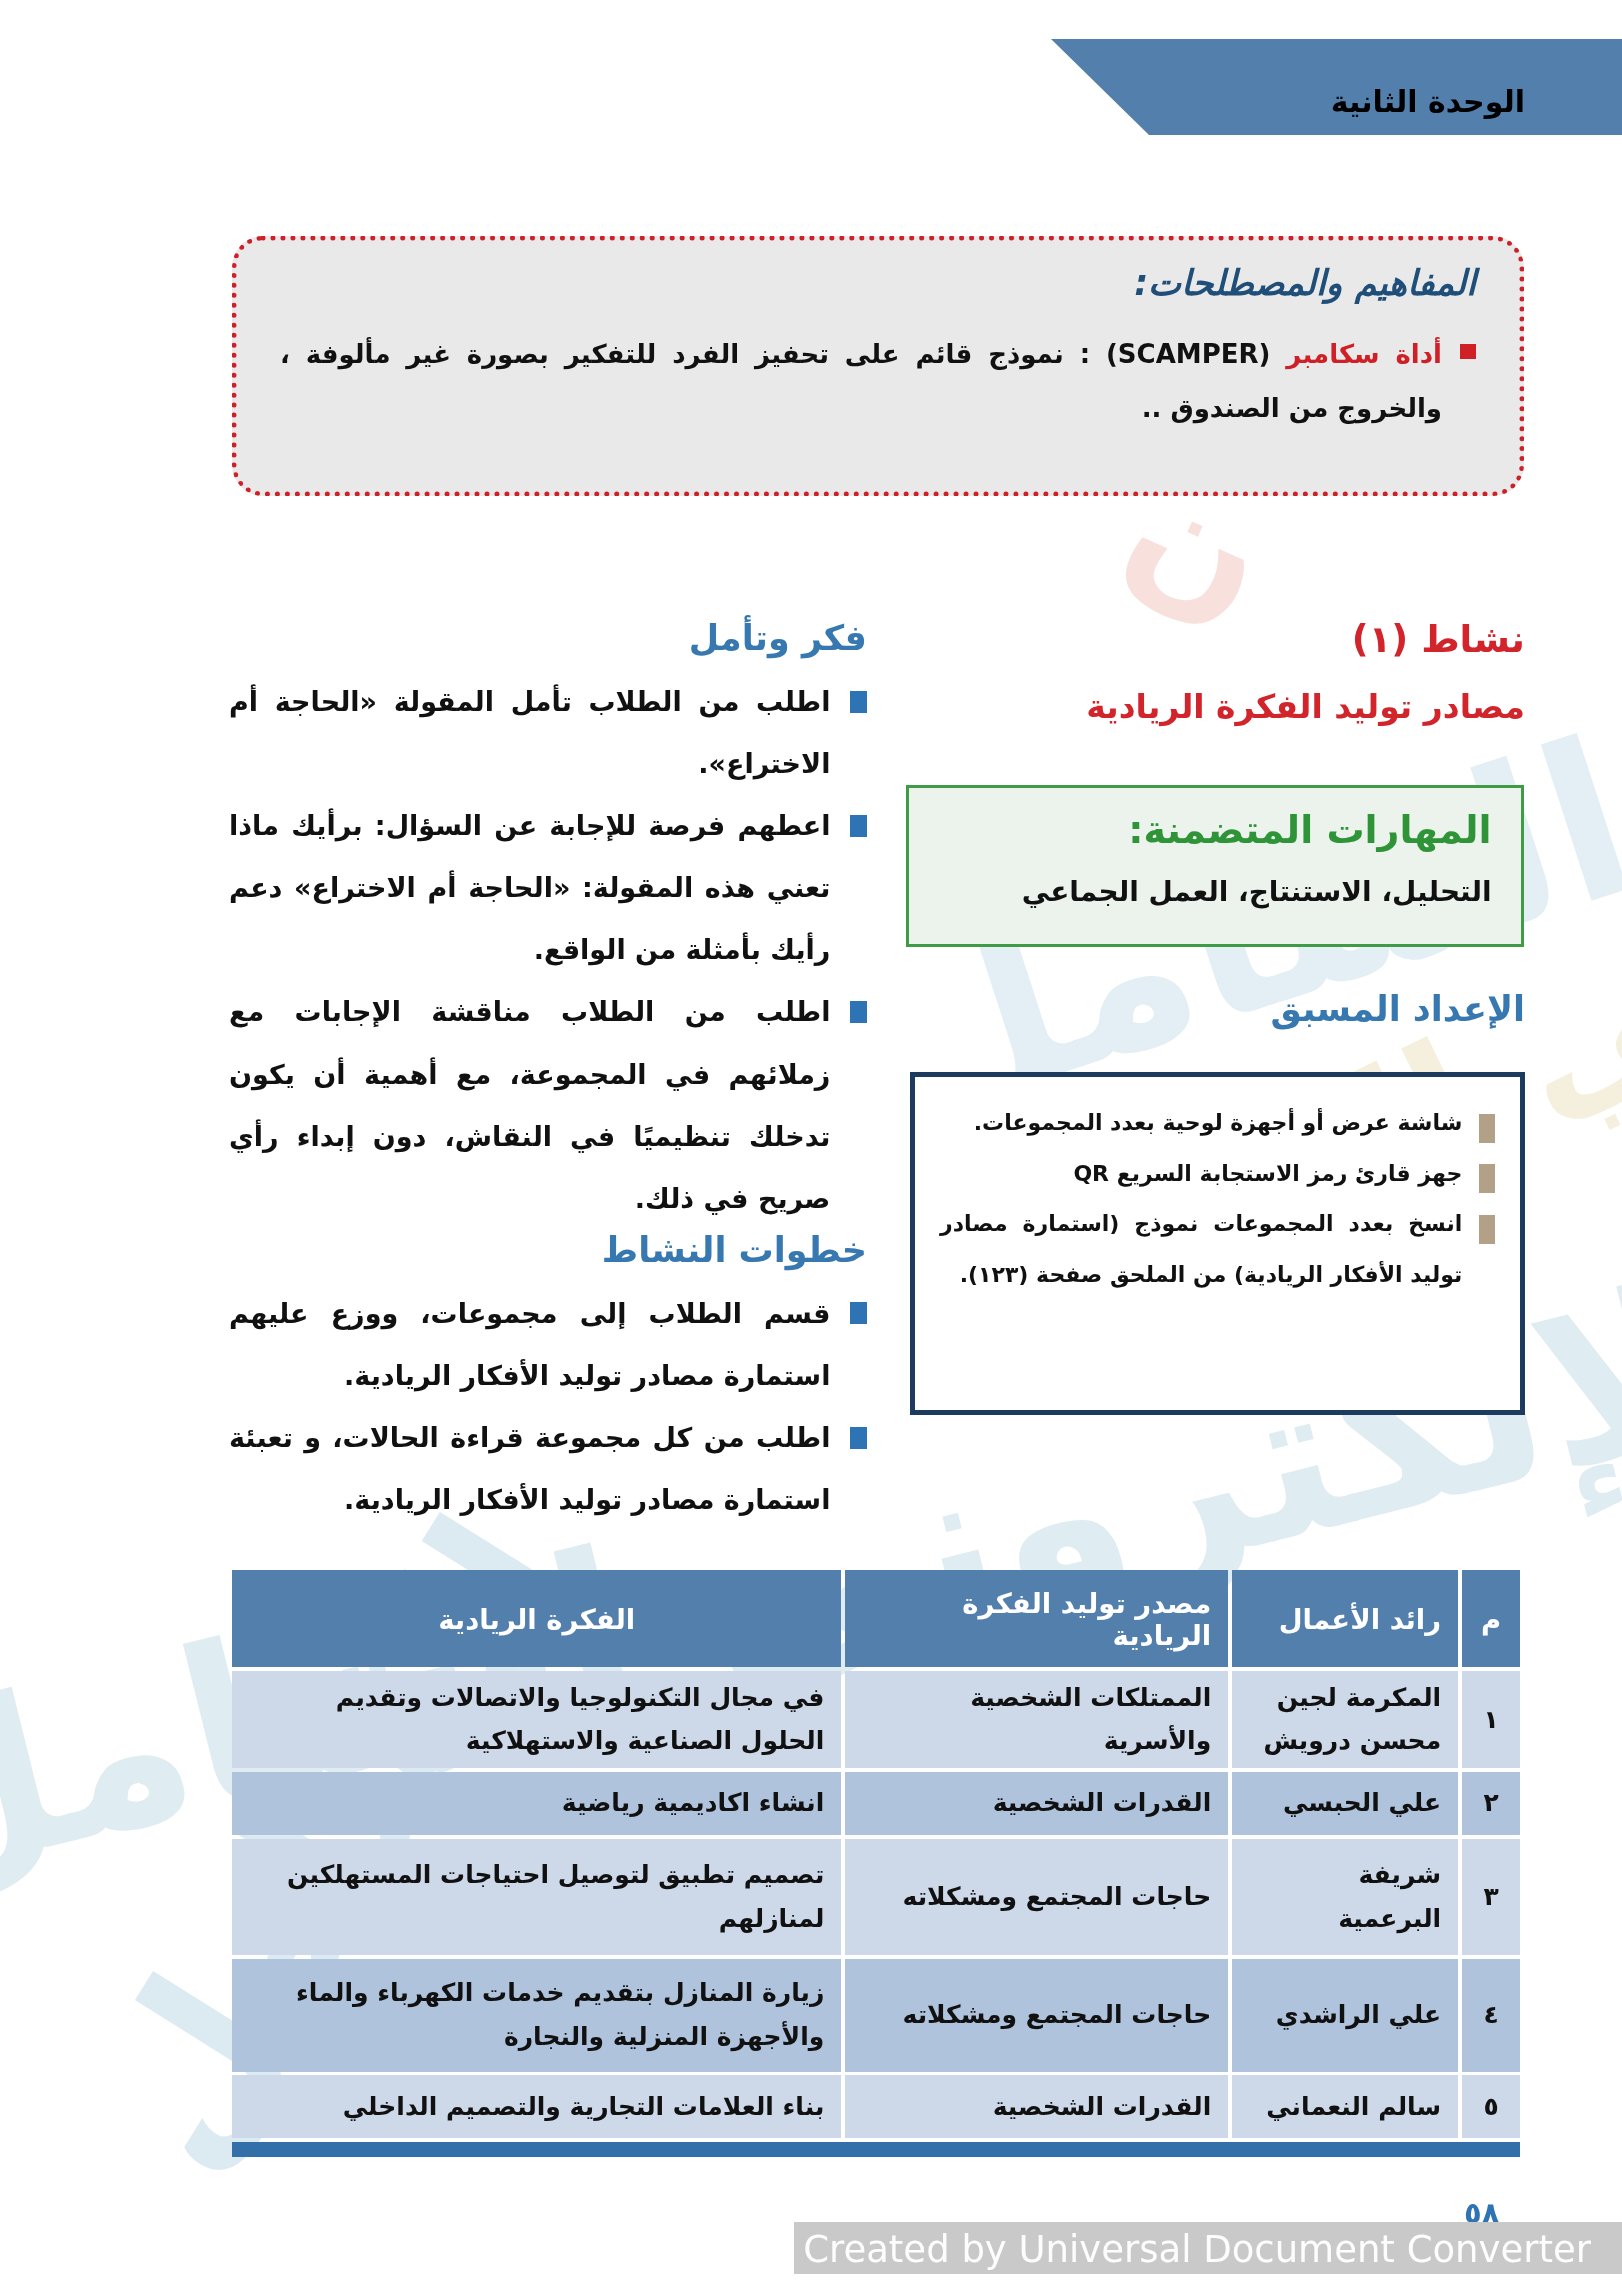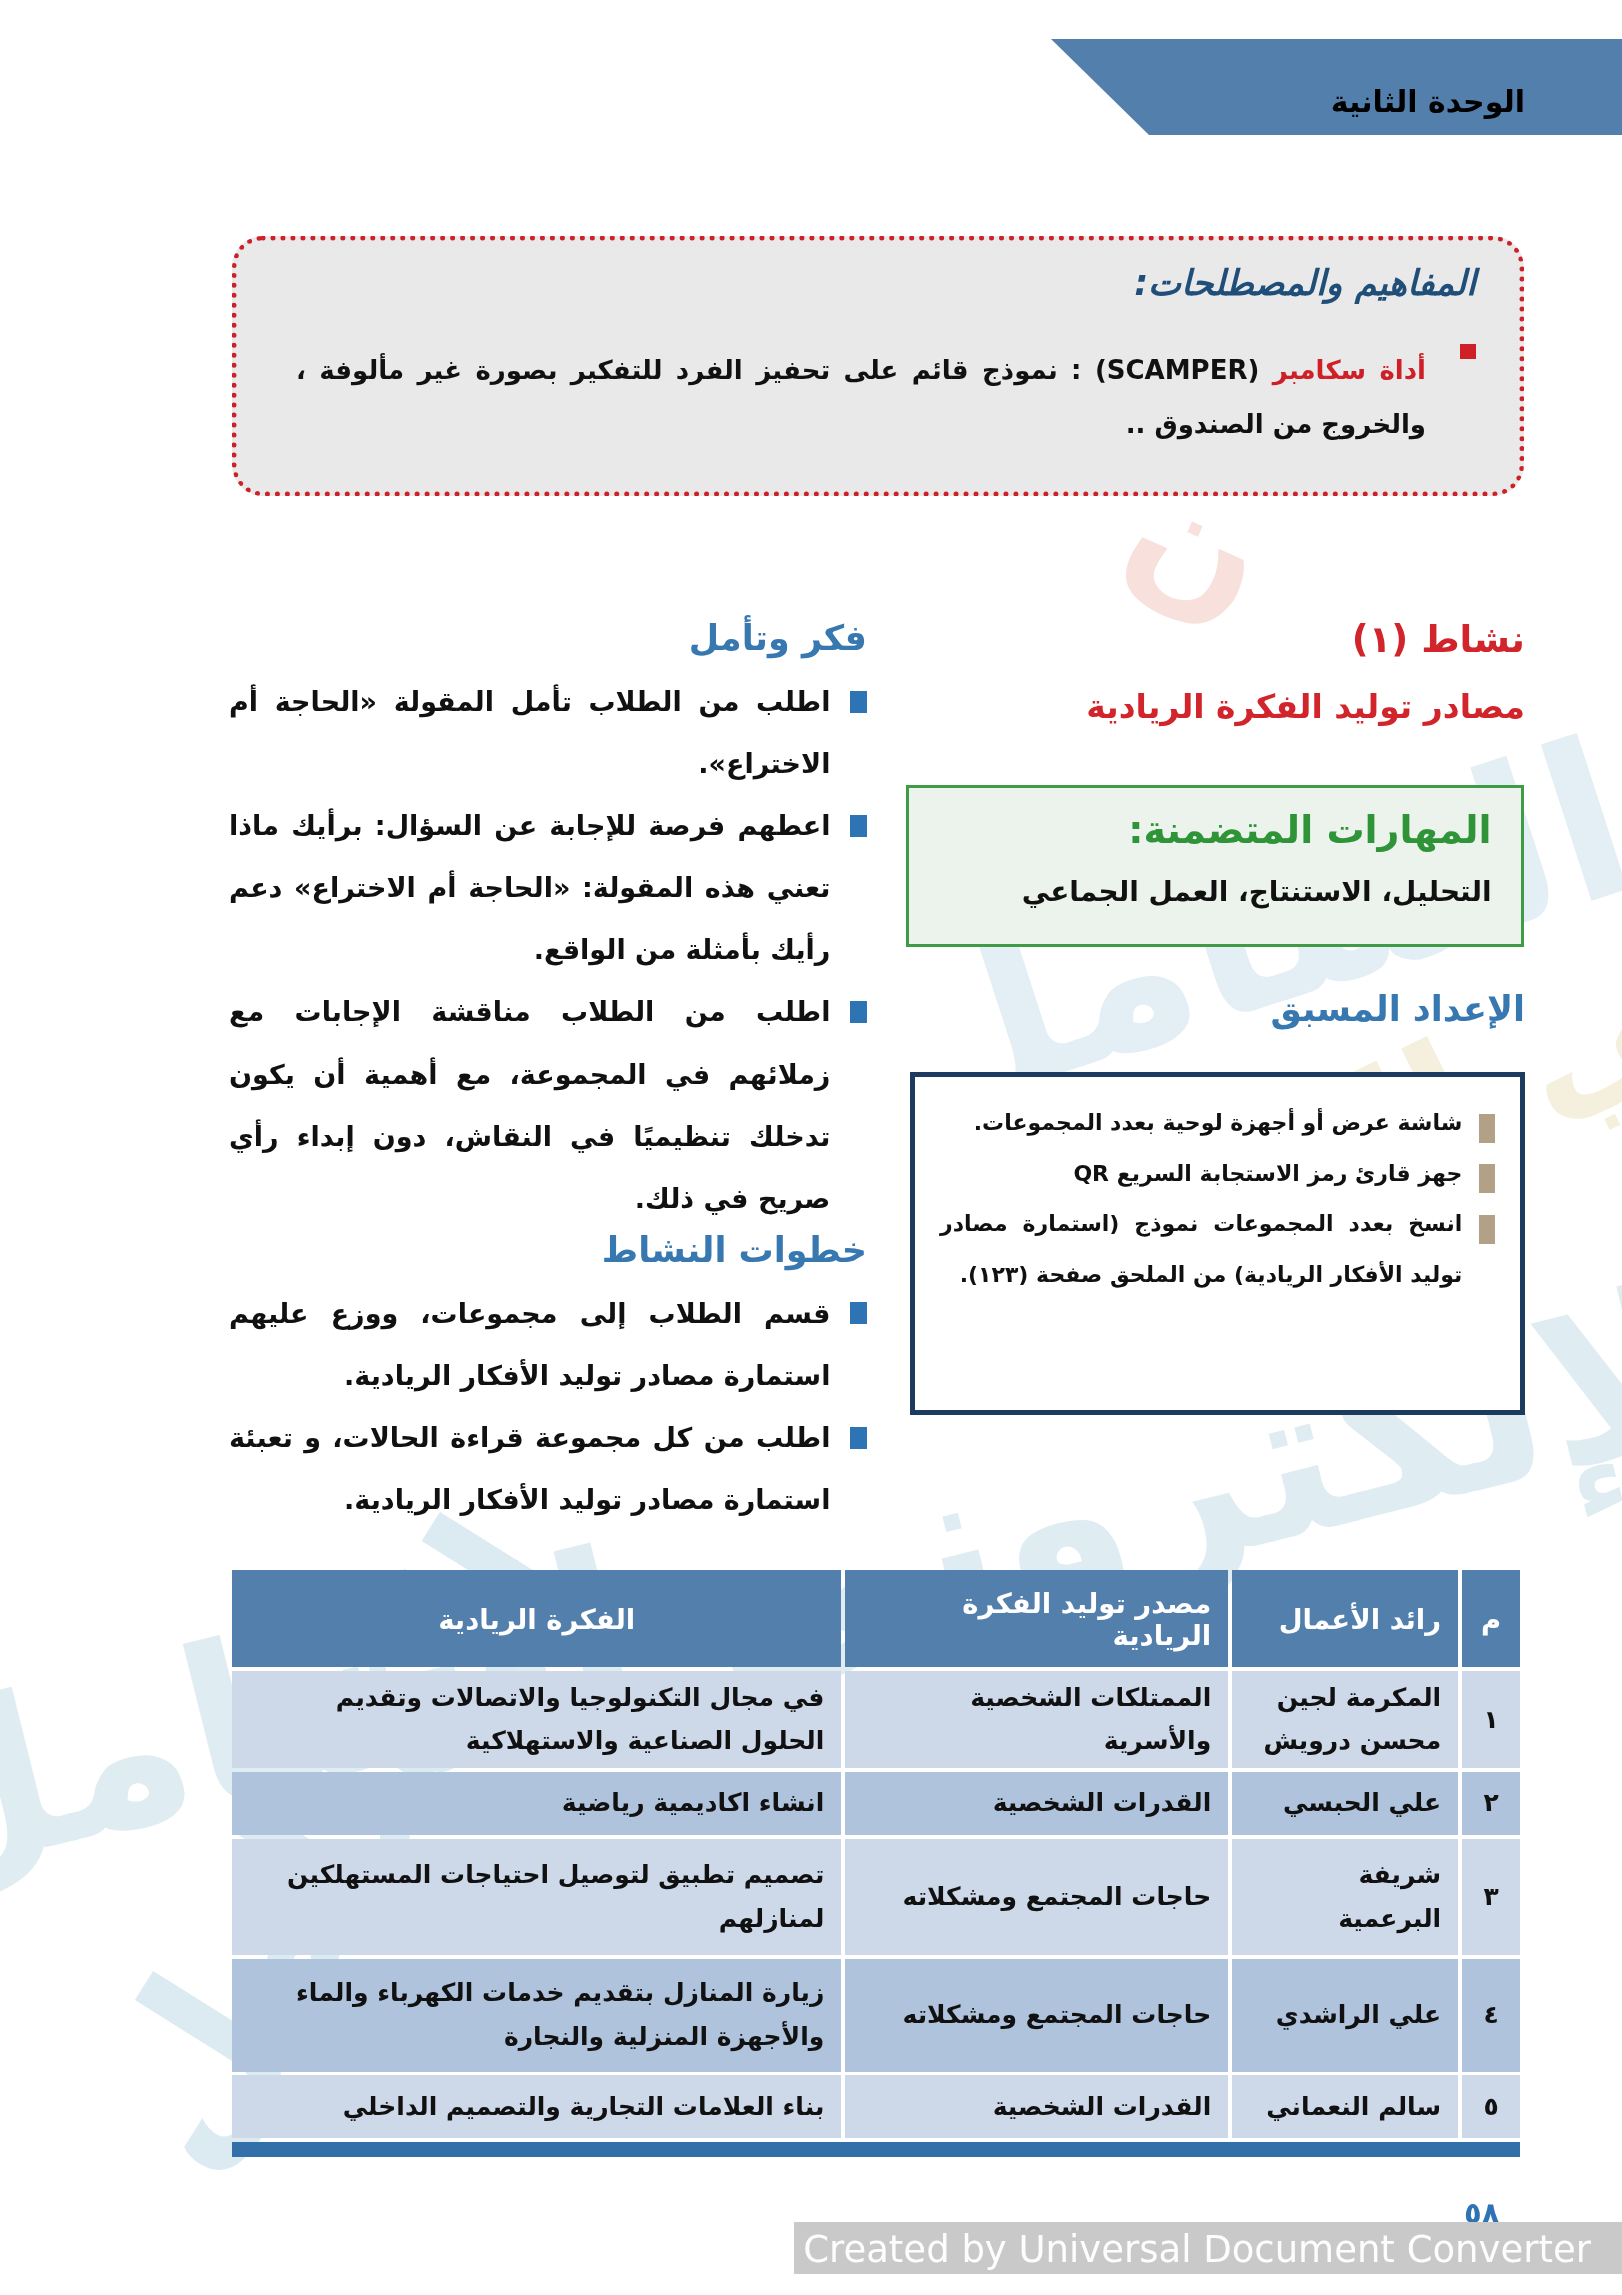--- a/index.html
+++ b/index.html
@@ -17,21 +17,21 @@
   .banner{position:absolute;z-index:1;left:1051px;top:39px;width:572px;height:96px;
           background:#537fad;clip-path:polygon(0 0,100% 0,100% 100%,98px 100%);}
   .banner span{position:absolute;right:98px;bottom:15.7px;color:#000000;font-size:30px;font-weight:bold;}
   
   .concepts{position:absolute;z-index:1;left:232px;top:236px;width:1292px;height:260px;
             background:#e9e9e9;border:5.2px dotted #cf2027;border-radius:31px;
             padding:22px 43px 0 43px;direction:rtl;}
   .concepts h1{margin:0;font-size:35px;color:#1f4e79;text-align:right;font-style:italic;}
   .c-item{display:flex;gap:18.3px;margin-top:23.6px;align-items:flex-start;}
   .c-item .sq{flex:0 0 auto;width:15.7px;height:15.7px;background:#cf2027;margin-top:17px;}
-  .c-item p{margin:16px;font-size:26px;font-weight:bold;color:#111;line-height:2.1;text-align:justify;}
+  .c-item p{margin:0;font-size:26px;font-weight:bold;color:#111;line-height:2.1;text-align:justify;}
   .c-item .term{color:#cf2027;}
   
   .leftcol{position:absolute;z-index:1;left:229px;top:618px;width:638px;direction:rtl;}
   .leftcol h2,.rheading{margin:0 0 13px 0;font-size:35px;color:#3778b0;text-align:right;font-weight:bold;}
   .b-item{display:flex;gap:19.6px;align-items:flex-start;}
   .b-item .sq{flex:0 0 auto;width:17px;height:22px;background:#2e74b5;margin-top:19.6px;}
   .b-item p{margin:0;font-size:27px;font-weight:bold;color:#111;line-height:2.3;text-align:justify;}
   .steps-h{margin-top:35px;}
   
   .activity{position:absolute;z-index:1;left:910px;top:618px;width:615px;direction:rtl;text-align:right;}

